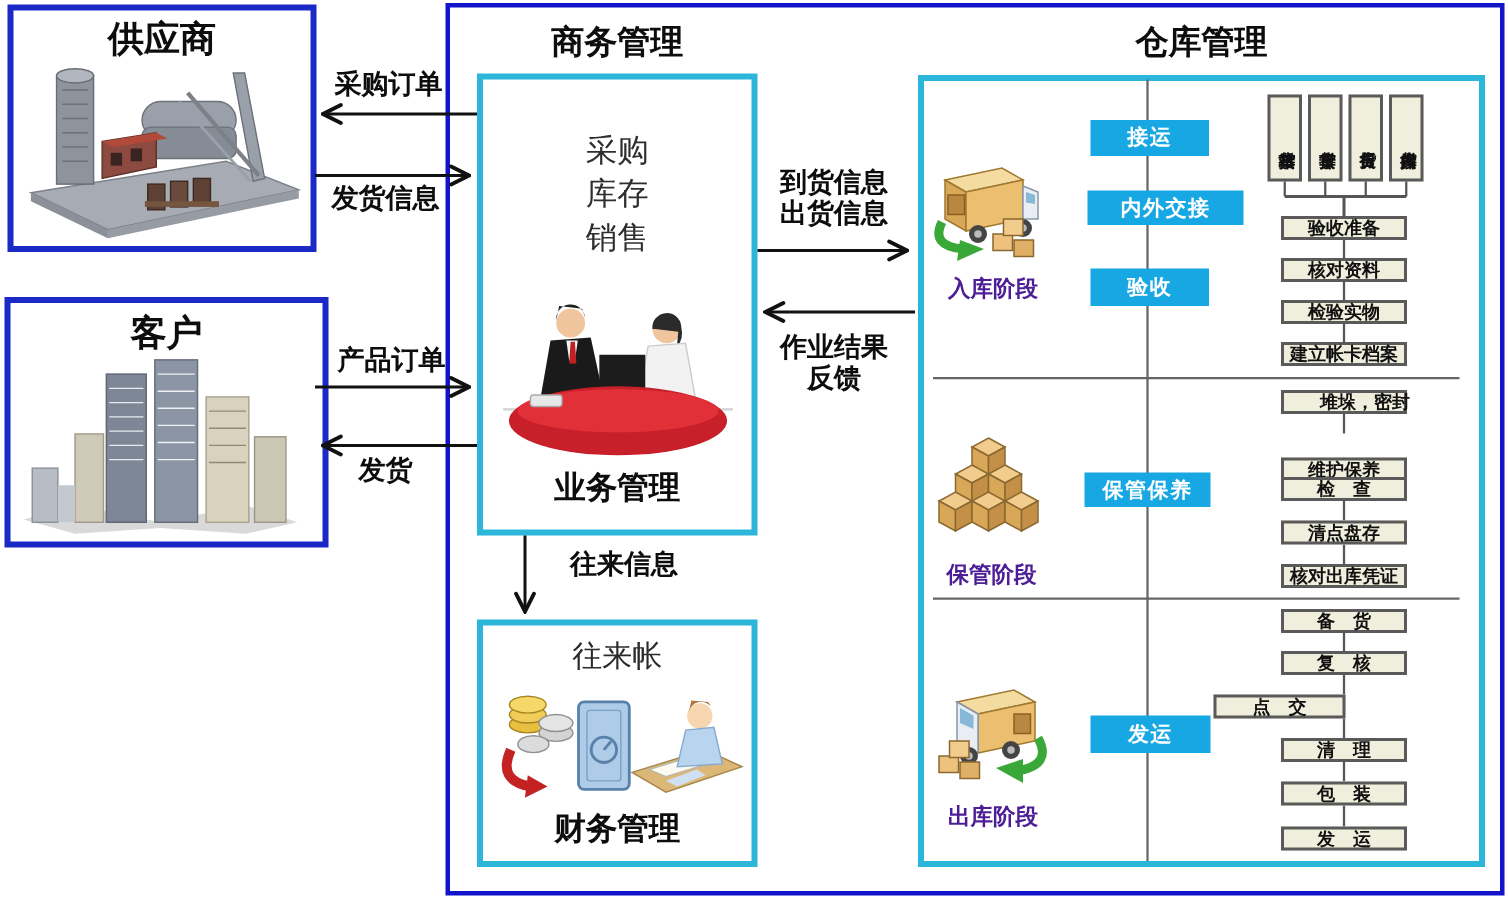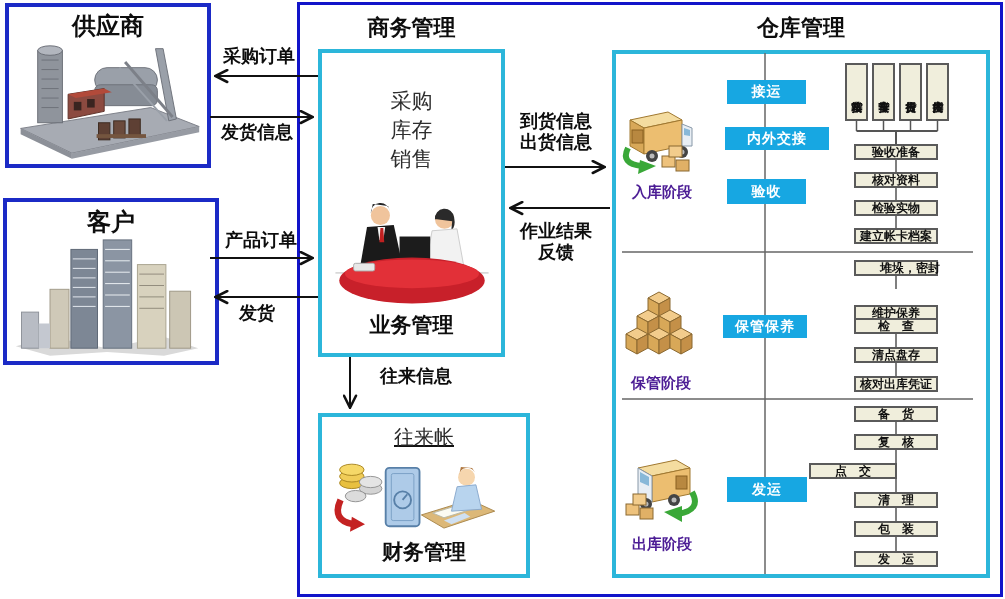--- a/index.html
+++ b/index.html
@@ -114,21 +114,21 @@
       <polygon points="106,52 132,50 140,94 98,96" fill="#f2f2f2" stroke="#cccccc"></polygon>
       <polygon points="72,58 104,58 104,82 72,82" fill="#1c1c1c"></polygon>
       <polygon points="68,82 108,82 112,87 64,87" fill="#333"></polygon>
       <ellipse cx="85" cy="104" rx="76" ry="24" fill="#c8202a"></ellipse>
       <ellipse cx="85" cy="97" rx="70" ry="15" fill="#e23038"></ellipse>
       <rect x="24" y="86" width="22" height="8" rx="2" fill="#e8e8e8" stroke="#aaa"></rect>
     </svg>
     <div class="abs sub-title" style="left:0;right:0;bottom:14px;">业务管理</div>
   </div>
 
-  <div class="abs z2 panel" style="left:318px;top:413px;width:212px;height:165px;text-decoration:underline;">
+  <div class="abs z2 panel" style="left:318px;top:413px;width:187px;height:165px;">
     <div class="soft-title" style="margin-top:7px;">往来帐</div>
     <svg class="abs" style="left:5px;top:34px;" width="170" height="94" viewBox="0 0 180 100">
       <ellipse cx="26" cy="34" rx="13" ry="6" fill="#e8c040" stroke="#a88420"></ellipse>
       <ellipse cx="26" cy="27" rx="13" ry="6" fill="#f0cc58" stroke="#a88420"></ellipse>
       <ellipse cx="26" cy="20" rx="13" ry="6" fill="#f6d868" stroke="#a88420"></ellipse>
       <ellipse cx="46" cy="40" rx="12" ry="6" fill="#d4d4d4" stroke="#909090"></ellipse>
       <ellipse cx="46" cy="33" rx="12" ry="6" fill="#e4e4e4" stroke="#909090"></ellipse>
       <ellipse cx="30" cy="48" rx="11" ry="6" fill="#dcdcdc" stroke="#909090"></ellipse>
       <path d="M14,52 q-10,22 14,26" fill="none" stroke="#c42222" stroke-width="7"></path>
       <polygon points="26,70 40,78 24,86" fill="#c42222"></polygon>

